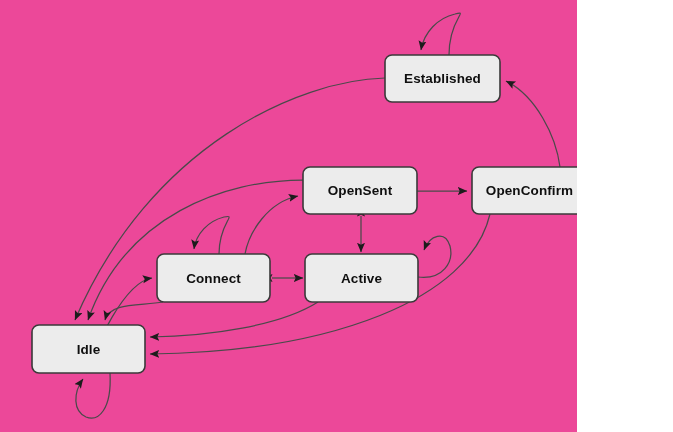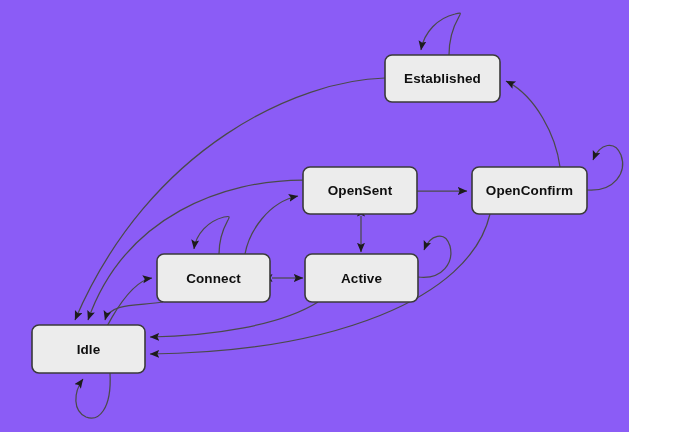--- a/index.html
+++ b/index.html
@@ -2,23 +2,23 @@
 <html><head>
 <meta charset="utf-8">
 <style>
   html, body {
     margin: 0;
     padding: 0;
     background: #ffffff;
   }
   #diagram-root {
     position: relative;
-    width: 629px;
+    width: 577px;
     height: 432px;
-    background: #8b5cf6;
+    background: #ec4899;
     font-family: "Liberation Sans", sans-serif;
     overflow: hidden;
   }
   #fsm-svg {
     position: absolute;
     left: 0;
     top: 0;
     width: 673px;
     height: 432px;
   }

